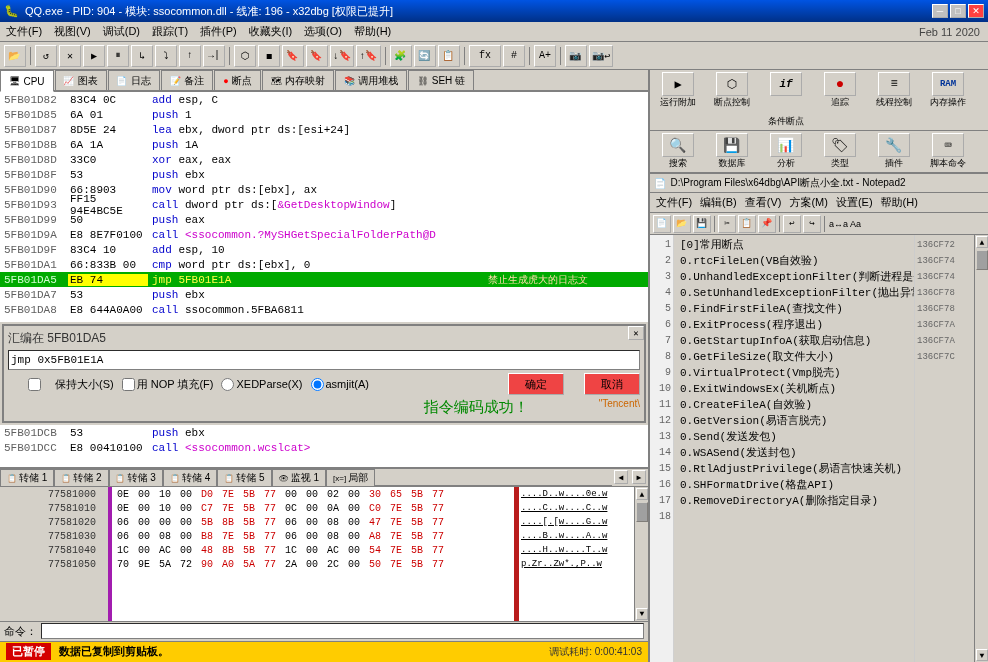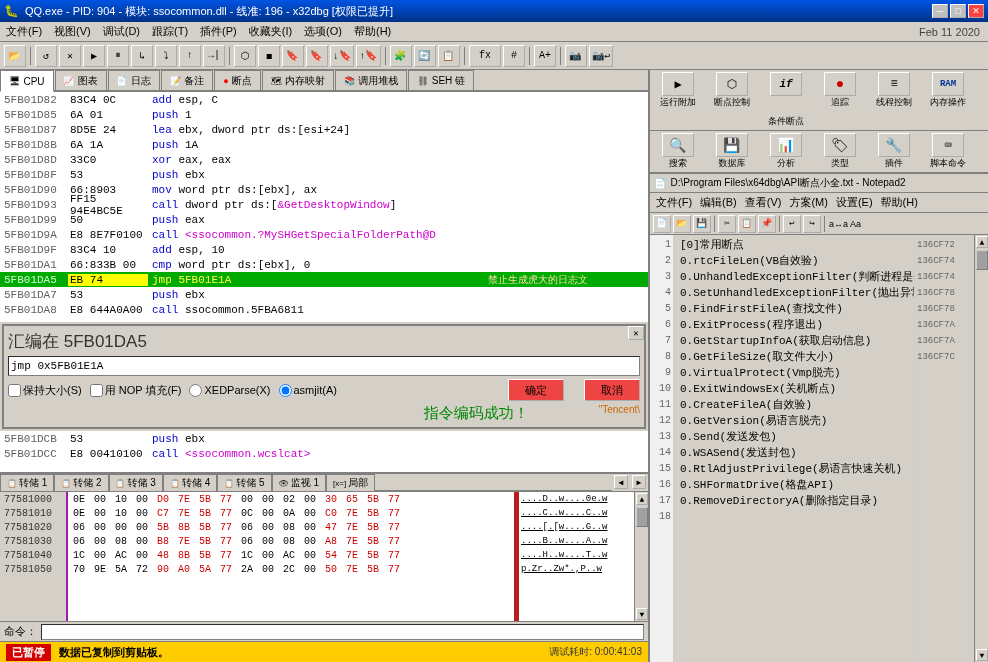--- a/index.html
+++ b/index.html
@@ -36,33 +36,33 @@
     
     .disasm-area { background: white; flex: 1; overflow: hidden; font-family: 'Courier New', monospace; font-size: 11px; }
     .disasm-row { display: flex; height: 15px; align-items: center; }
     .col-addr { width: 68px; padding: 0 4px; color: #606060; flex-shrink: 0; }
     .col-hex { width: 80px; padding: 0 2px; flex-shrink: 0; }
     .col-asm { flex: 1; padding: 0 4px; }
     .col-comment { width: 160px; color: #808080; font-size: 10px; }
 
     
     .asm-dialog { border: 2px solid #808080; background: #d4d0c8; margin: 2px; padding: 4px; flex-shrink: 0; }
-    .asm-title { font-family: Arial, sans-serif; font-size: 17px; margin-bottom: 3px; color: #333; }
+    .asm-title { font-family: Arial, sans-serif; font-size: 12px; margin-bottom: 3px; color: #333; }
     .asm-input { width: 100%; height: 20px; border: 1px inset #808080; background: white; font-family: 'Courier New'; font-size: 11px; padding: 0 2px; }
     .asm-options { display: flex; align-items: center; gap: 8px; margin: 3px 0; font-family: Arial, sans-serif; font-size: 11px; }
     .asm-btn { min-width: 56px; height: 22px; background: #ef4444; border: 1px outset #fff; font-family: Arial, sans-serif; font-size: 11px; cursor: pointer; padding: 0 8px; margin-left: 12px; }
 
     
     .bottom-disasm { background: white; overflow: hidden; }
 
     
     .bottom-area { height: 160px; display: flex; flex-direction: column; border-top: 2px solid #808080; }
     .registers-tabs { display: flex; height: 18px; background: #d4d0c8; border-bottom: 1px solid #808080; align-items: flex-end; }
     .reg-tab { padding: 1px 6px; border: 1px solid #808080; border-bottom: none; font-size: 10px; font-family: Arial, sans-serif; cursor: pointer; background: #d4d0c8; display: flex; align-items: center; gap: 2px; }
-    .hex-addr { width: 68px; background: #d4d0c8; border-right: 2px solid #a21caf; overflow: hidden; }
+    .hex-addr { width: 68px; background: #d4d0c8; border-right: 4px solid #a21caf; overflow: hidden; margin-left: 44px; }
     .hex-addr-row { height: 14px; padding: 0 4px; font-size: 10px; display: flex; align-items: center; color: #333; }
     .hex-data { flex: 1; background: white; overflow: hidden; }
     .hex-data-row { height: 14px; padding: 0 2px; font-size: 10px; display: flex; align-items: center; gap: 3px; }
     .hex-byte { width: 18px; text-align: center; cursor: pointer; }
     .hex-byte.red { color: #cc0000; }
     .hex-ascii { width: 120px; background: white; border-left: 5px solid #b91c1c; overflow: hidden; text-decoration: underline; }
     .hex-ascii-row { height: 14px; padding: 0 2px; font-size: 10px; display: flex; align-items: center; }
 
     
     .cmd-bar { background: #d4d0c8; border-top: 1px solid #808080; height: 20px; display: flex; align-items: center; padding: 4px 4px; font-family: Arial, sans-serif; font-size: 11px; }
@@ -277,21 +277,21 @@
       </div>
     </div>
 
     <div class="asm-dialog" style="position:relative;">
       
       <div style="position:absolute; top:0; right:0; width:16px; height:14px; background:#d4d0c8; border:1px outset #fff; display:flex; align-items:center; justify-content:center; font-size:9px; cursor:pointer;">✕</div>
       
       <div class="asm-title">汇编在 5FB01DA5</div>
       <input class="asm-input" type="text" value="jmp 0x5FB01E1A" style="">
       <div class="asm-options">
-        <label style="display:flex; align-items:center; gap:2px;">
+        <label style="display:flex; align-items:center; gap:14px;margin-left:20px;">
           <input type="checkbox" style=""> 
             <span>保持大小(S)</span>
         </label>
         <label style="display:flex; align-items:center; gap:2px;">
           <input type="checkbox" style=""> 
             <span>用 NOP 填充(F)</span>
         </label>
         <label style="display:flex; align-items:center; gap:2px;">
           <input type="radio" name="engine" style=""> 
             <span>XEDParse(X)</span>

